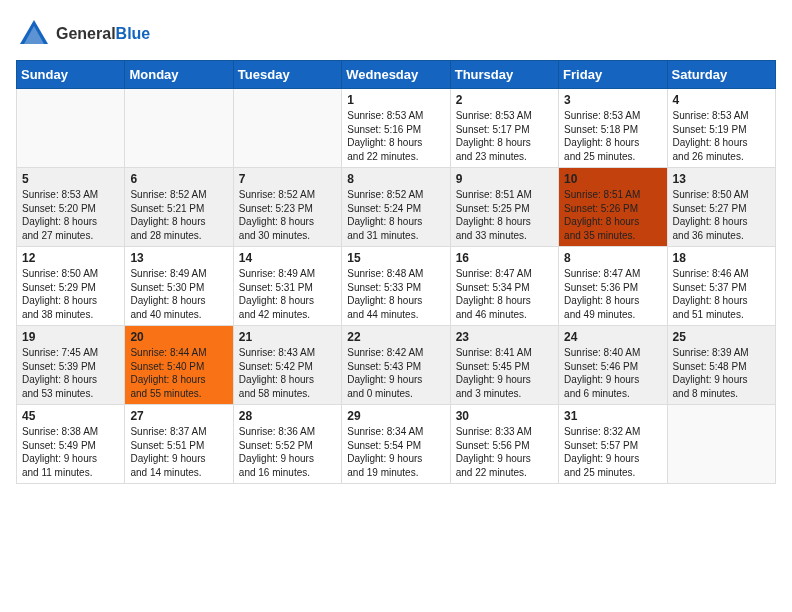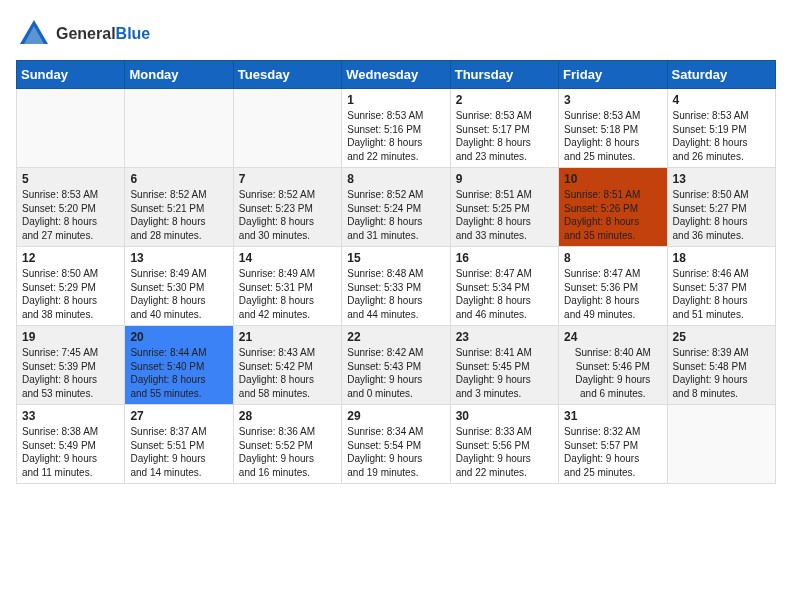--- a/index.html
+++ b/index.html
@@ -259,21 +259,21 @@
         </td>
       </tr>
       <tr>
         <td style="background: rgb(240, 240, 240);">
           <span class="day-num">19</span>
           <div class="day-info" style="white-space: pre-line;">Sunrise: 7:45 AM
 Sunset: 5:39 PM
 Daylight: 8 hours
 and 53 minutes.</div>
         </td>
-        <td style="background: #3b82f6;">
+        <td style="background: #f97316;">
           <span class="day-num">20</span>
           <div class="day-info" style="white-space: pre-line;">Sunrise: 8:44 AM
 Sunset: 5:40 PM
 Daylight: 8 hours
 and 55 minutes.</div>
         </td>
         <td style="background: rgb(240, 240, 240);">
           <span class="day-num">21</span>
           <div class="day-info" style="white-space: pre-line;">Sunrise: 8:43 AM
 Sunset: 5:42 PM
@@ -289,36 +289,36 @@
         </td>
         <td style="background: rgb(240, 240, 240);">
           <span class="day-num">23</span>
           <div class="day-info" style="white-space: pre-line;">Sunrise: 8:41 AM
 Sunset: 5:45 PM
 Daylight: 9 hours
 and 3 minutes.</div>
         </td>
         <td style="background: rgb(240, 240, 240);">
           <span class="day-num">24</span>
-          <div class="day-info" style="white-space: pre-line; text-align: center;">Sunrise: 8:40 AM
+          <div class="day-info" style="white-space: pre-line;">Sunrise: 8:40 AM
 Sunset: 5:46 PM
 Daylight: 9 hours
 and 6 minutes.</div>
         </td>
         <td style="background: rgb(240, 240, 240);">
           <span class="day-num">25</span>
           <div class="day-info" style="white-space: pre-line;">Sunrise: 8:39 AM
 Sunset: 5:48 PM
 Daylight: 9 hours
 and 8 minutes.</div>
         </td>
       </tr>
       <tr>
         <td>
-          <span class="day-num">33</span>
+          <span class="day-num">45</span>
           <div class="day-info" style="white-space: pre-line;">Sunrise: 8:38 AM
 Sunset: 5:49 PM
 Daylight: 9 hours
 and 11 minutes.</div>
         </td>
         <td>
           <span class="day-num">27</span>
           <div class="day-info" style="white-space: pre-line;">Sunrise: 8:37 AM
 Sunset: 5:51 PM
 Daylight: 9 hours

